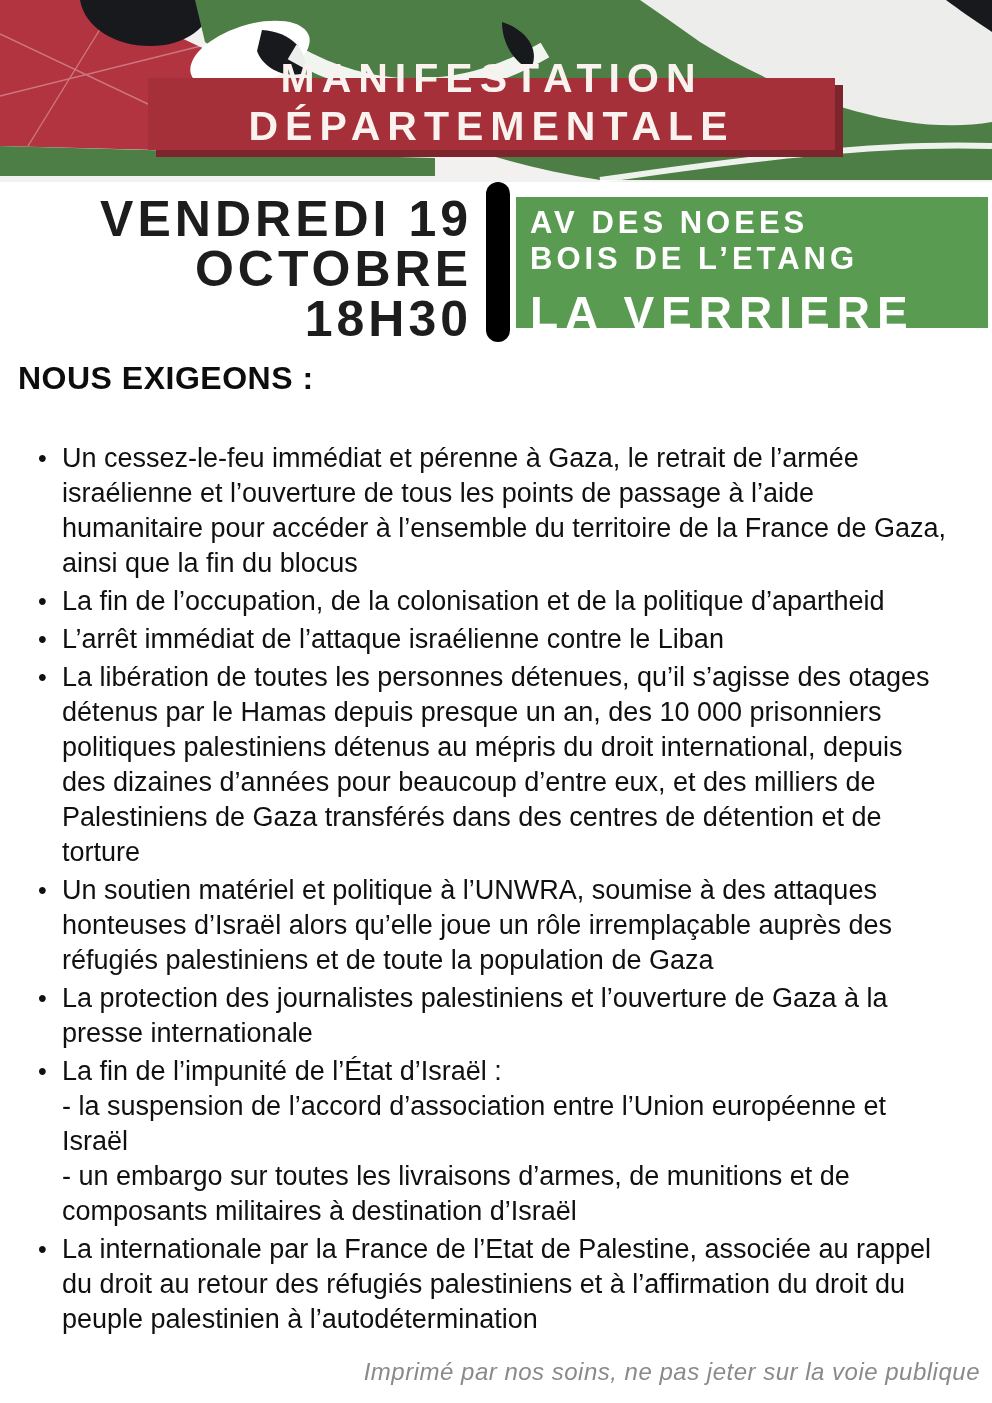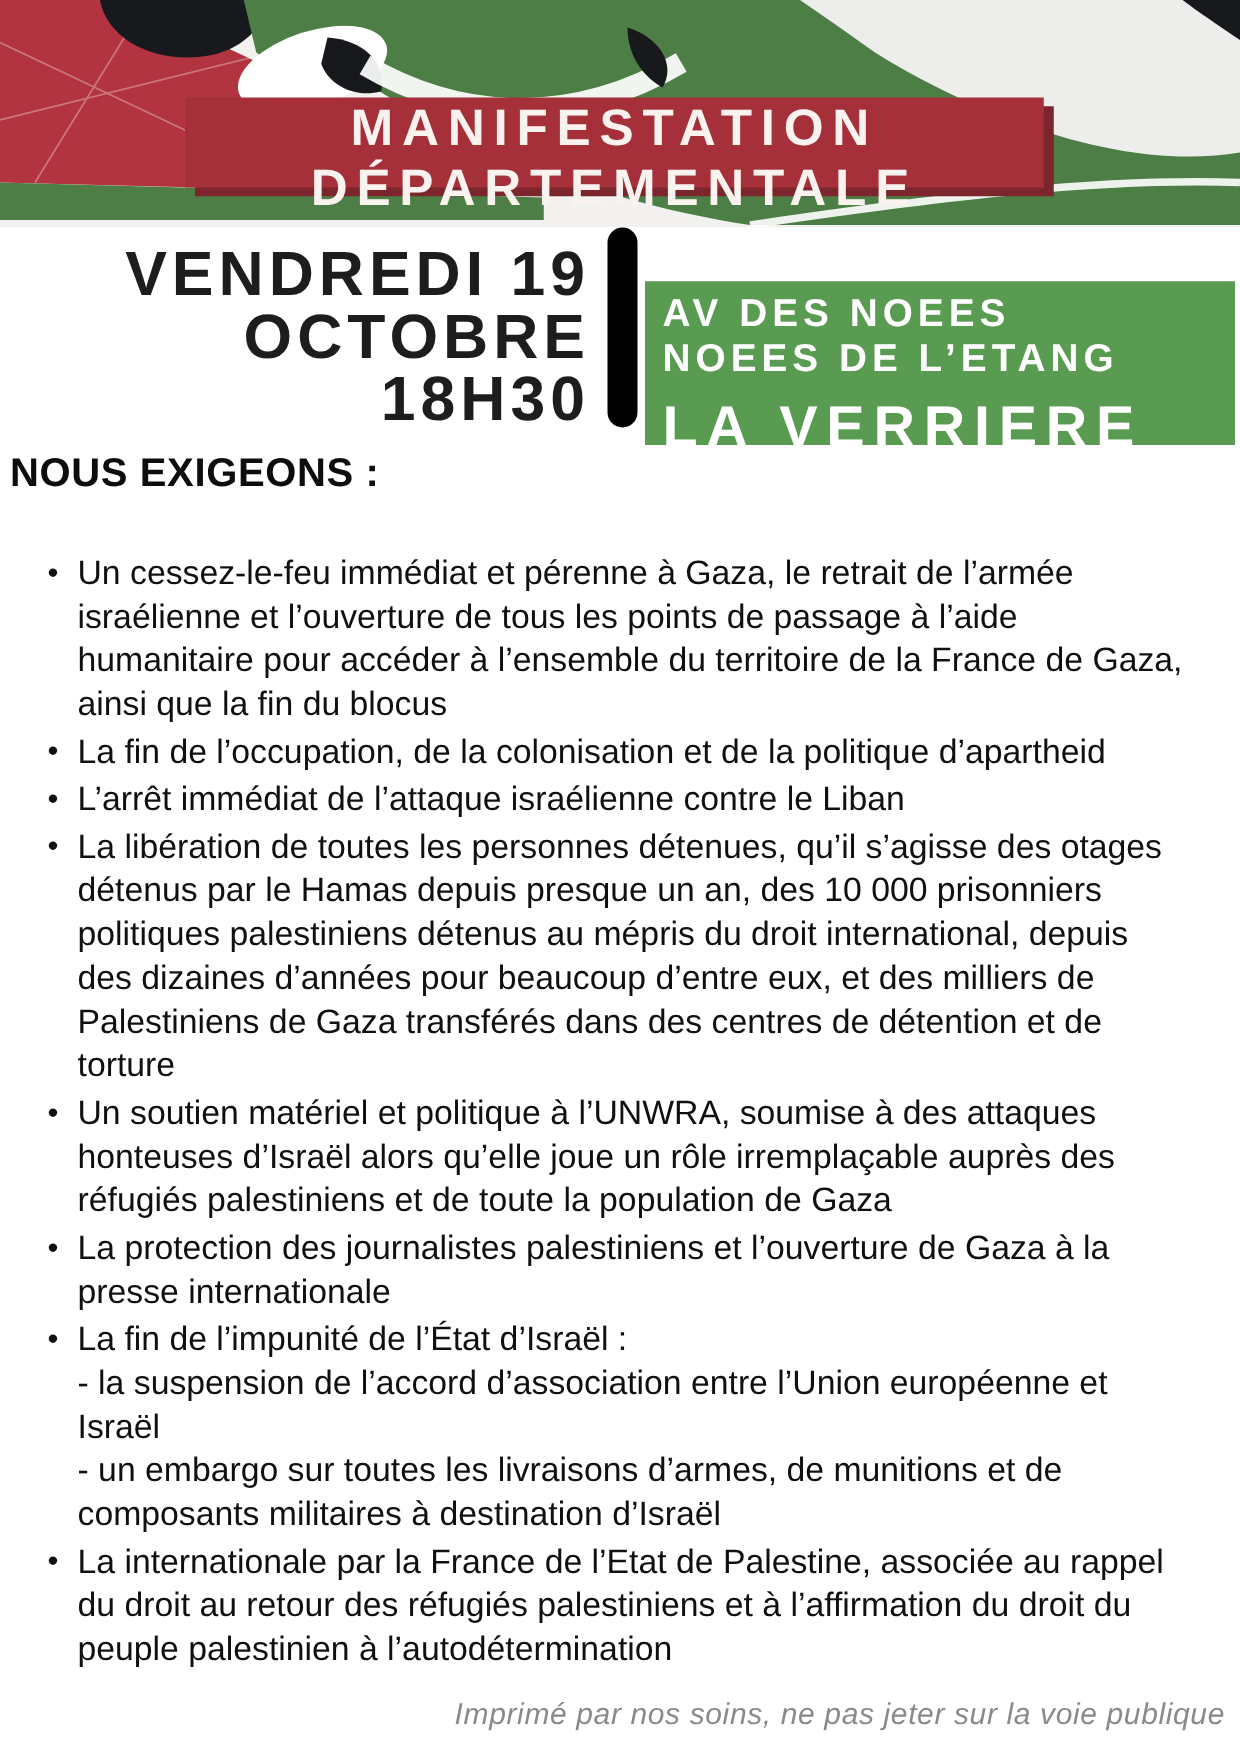--- a/index.html
+++ b/index.html
@@ -22,52 +22,51 @@
     overflow:hidden;
     font-family:"Liberation Sans",sans-serif;
   }
   
   .collage{position:absolute;left:0;top:0;width:992px;height:182px;display:block;}
   
   .banner{
     position:absolute;left:148px;top:78px;width:687px;height:72px;
     background:var(--banner_red);
     box-shadow:8px 7px 0 var(--banner_shadow);
-    display:flex;flex-direction:column;align-items:center;justify-content:flex-start;
+    display:flex;flex-direction:column;align-items:center;justify-content:flex-end;
     color:#f9f2ee;
     font-weight:bold;font-size:41px;line-height:48px;letter-spacing:7px;
     text-align:center;white-space:nowrap;
   }
   
   .date-block{
     position:absolute;left:0;top:194px;width:472px;
     text-align:right;color:#1d1d1d;
     font-weight:bold;font-size:50px;line-height:50px;letter-spacing:4px;
   }
   .divider-pill{
     position:absolute;left:486px;top:182px;width:24px;height:160px;
     background:#000;border-radius:12px;
   }
   .location-box{
     position:absolute;left:516px;top:197px;width:472px;height:131px;
     background:var(--location_green);
     box-sizing:border-box;padding:8px 0 0 14px;
     color:#fff;
-    margin-top:28px;
   }
   .location-box .addr{
     font-weight:bold;font-size:31px;line-height:36px;letter-spacing:4px;white-space:nowrap;
   }
   .location-box .city{
     margin-top:12px;
     font-weight:bold;font-size:46px;line-height:48px;letter-spacing:7px;white-space:nowrap;
   }
   
   .heading{
-    position:absolute;left:8px;top:360px;
+    position:absolute;left:18px;top:360px;
     color:#0d0d0d;font-weight:bold;font-size:32px;letter-spacing:0.5px;
   }
   .demands{
     position:absolute;left:36px;top:441px;width:916px;
     margin:0;padding:0;list-style:none;
     color:#101010;font-size:27px;line-height:35px;
   }
   .demand{position:relative;padding-left:26px;margin:0 0 3px 0;}
   .demand .marker{position:absolute;left:2px;top:0;font-size:25px;}
   .demand .lead{font-weight:normal;}
@@ -110,21 +109,21 @@
   <div class="date-block">
     <div>VENDREDI 19</div>
     <div>OCTOBRE</div>
     <div>18H30</div>
   </div>
 
   <div class="divider-pill"></div>
 
   <div class="location-box">
     <div class="addr">AV DES NOEES</div>
-    <div class="addr">NOEES DE L’ETANG</div>
+    <div class="addr">BOIS DE L’ETANG</div>
     <div class="city">LA VERRIERE</div>
   </div>
 
   <div class="heading">NOUS EXIGEONS :</div>
 
   <ul class="demands" id="demands">
       <li class="demand"><span class="marker">•</span><span class="lead">Un cessez-le-feu immédiat et pérenne à Gaza</span><span>, le retrait de l’armée israélienne et l’ouverture de tous les points de passage à l’aide humanitaire pour accéder à l’ensemble du territoire de la France de Gaza, ainsi que la fin du blocus</span></li>
       <li class="demand"><span class="marker">•</span><span class="lead">La fin de l’occupation, de la colonisation et de la politique d’apartheid</span></li>
       <li class="demand"><span class="marker">•</span><span class="lead">L’arrêt immédiat de l’attaque israélienne contre le Liban</span></li>
       <li class="demand"><span class="marker">•</span><span class="lead">La libération de toutes les personnes détenues</span><span>, qu’il s’agisse des otages détenus par le Hamas depuis presque un an, des 10 000 prisonniers politiques palestiniens détenus au mépris du droit international, depuis des dizaines d’années pour beaucoup d’entre eux, et des milliers de Palestiniens de Gaza transférés dans des centres de détention et de torture</span></li>

